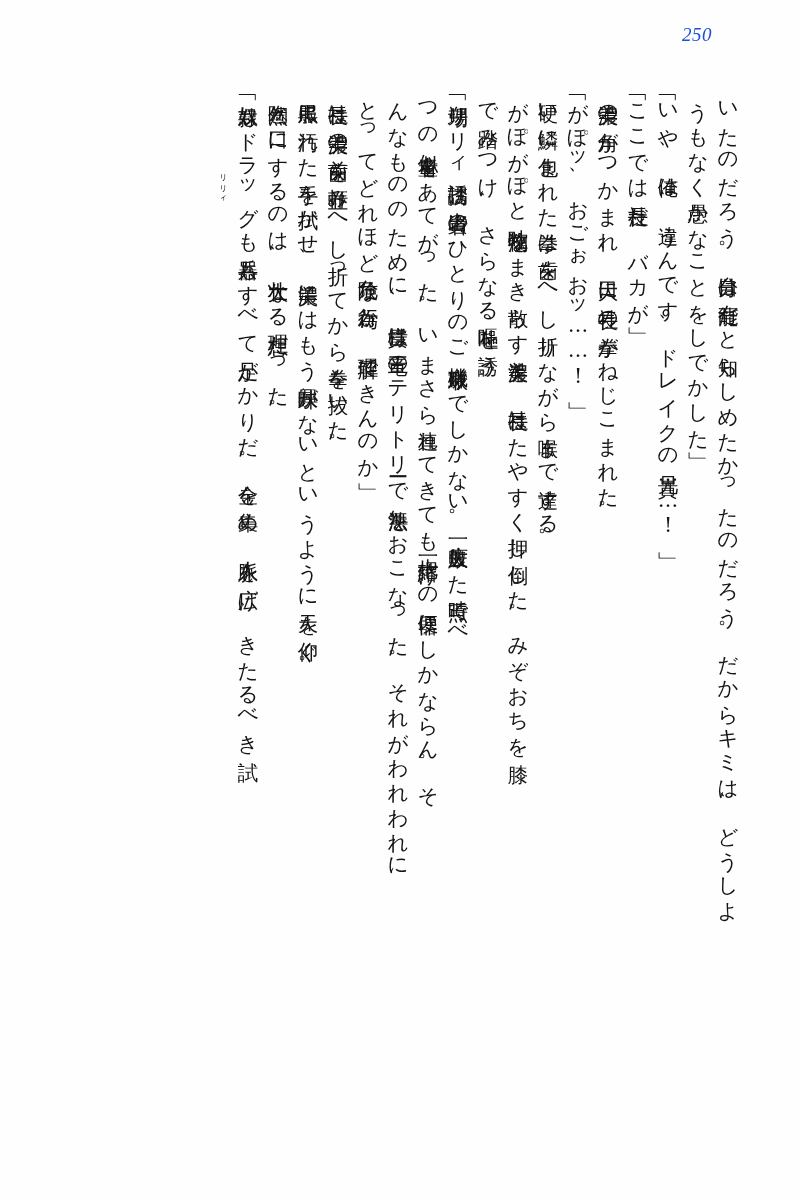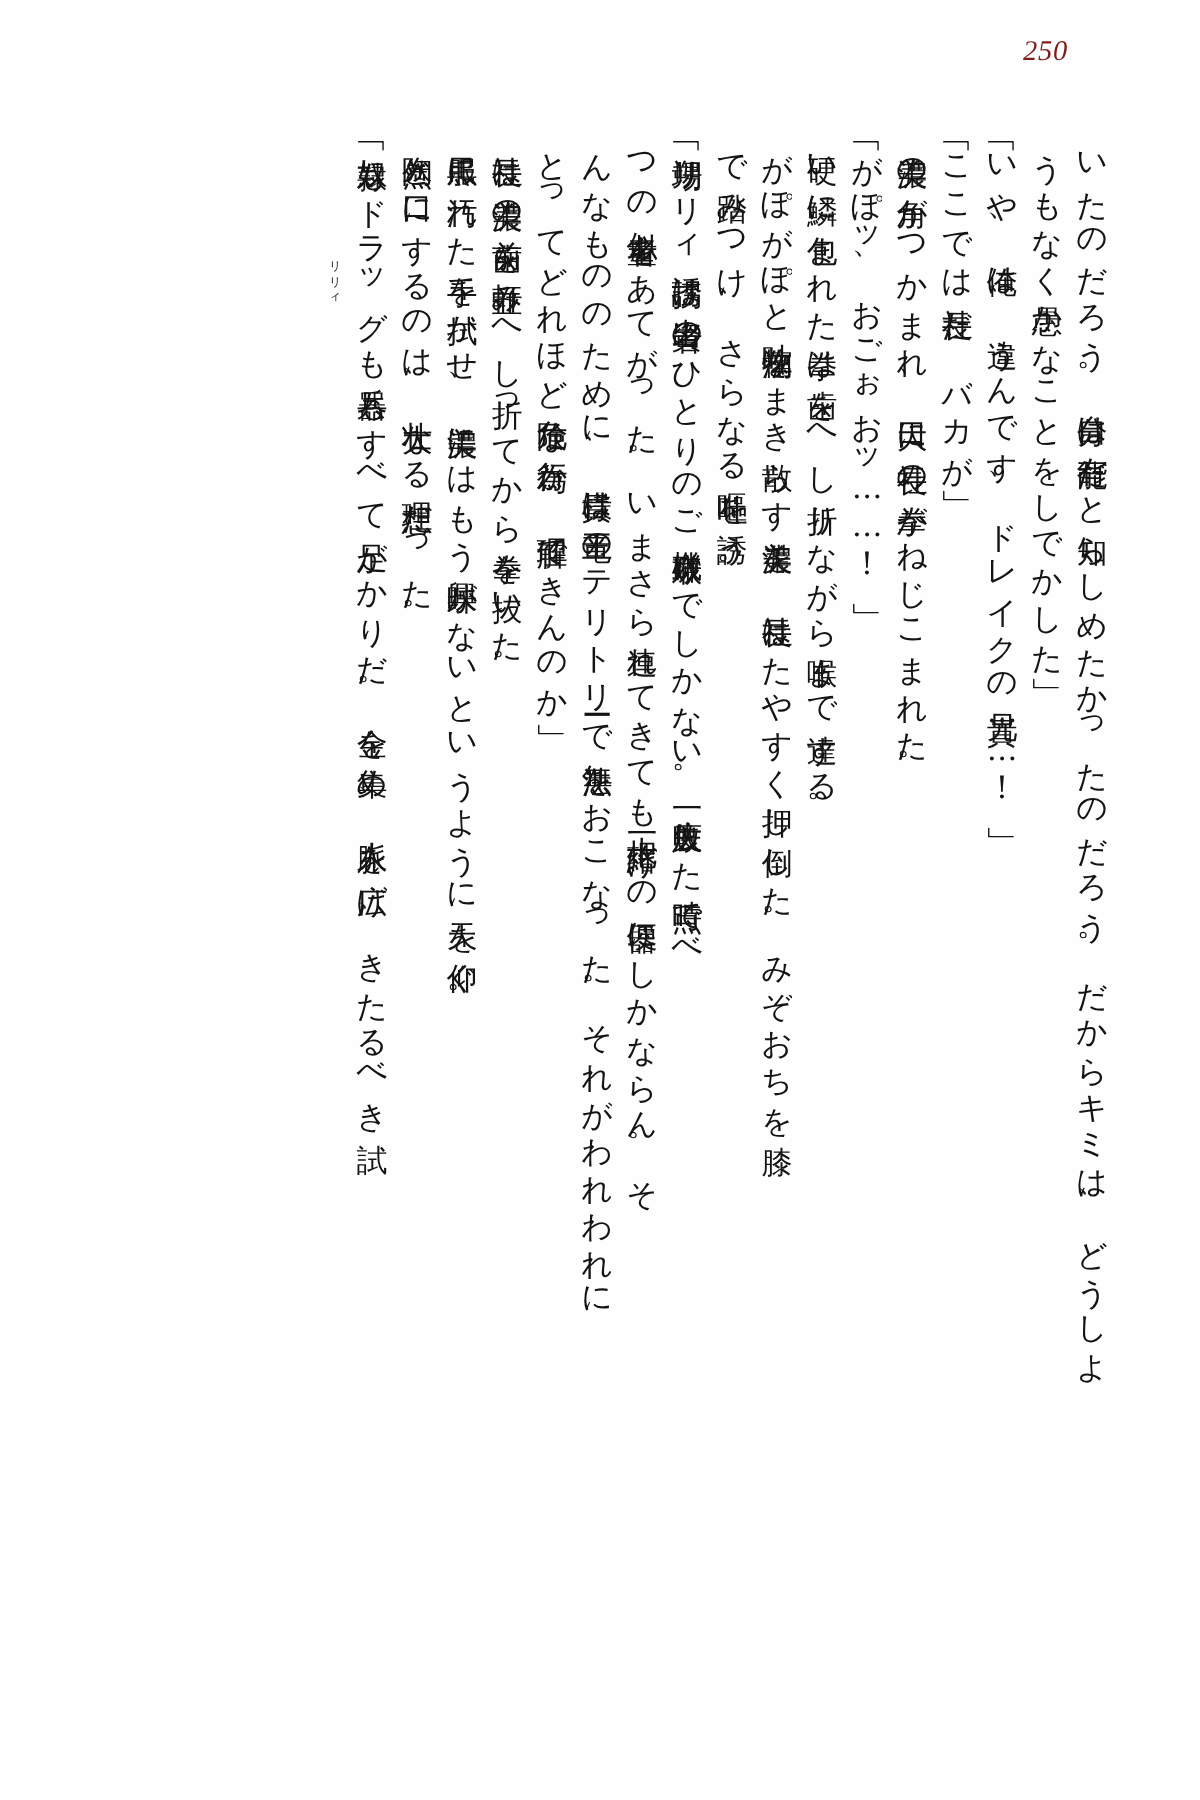--- a/index.html
+++ b/index.html
@@ -23,21 +23,21 @@
   }
 
   
   #page-number {
     position: absolute;
     top: 24px;
     right: 88px;
     font-size: 19px;
     font-style: italic;
     font-family: "Liberation Serif", "DejaVu Serif", serif;
-    color: #7f1d1d;
+    color: #1d4ed8;
     letter-spacing: 0.5px;
   }
 
   
   #text-block {
     position: absolute;
     top: 88px;
     left: 58px;
     right: 62px;
     bottom: 42px;

